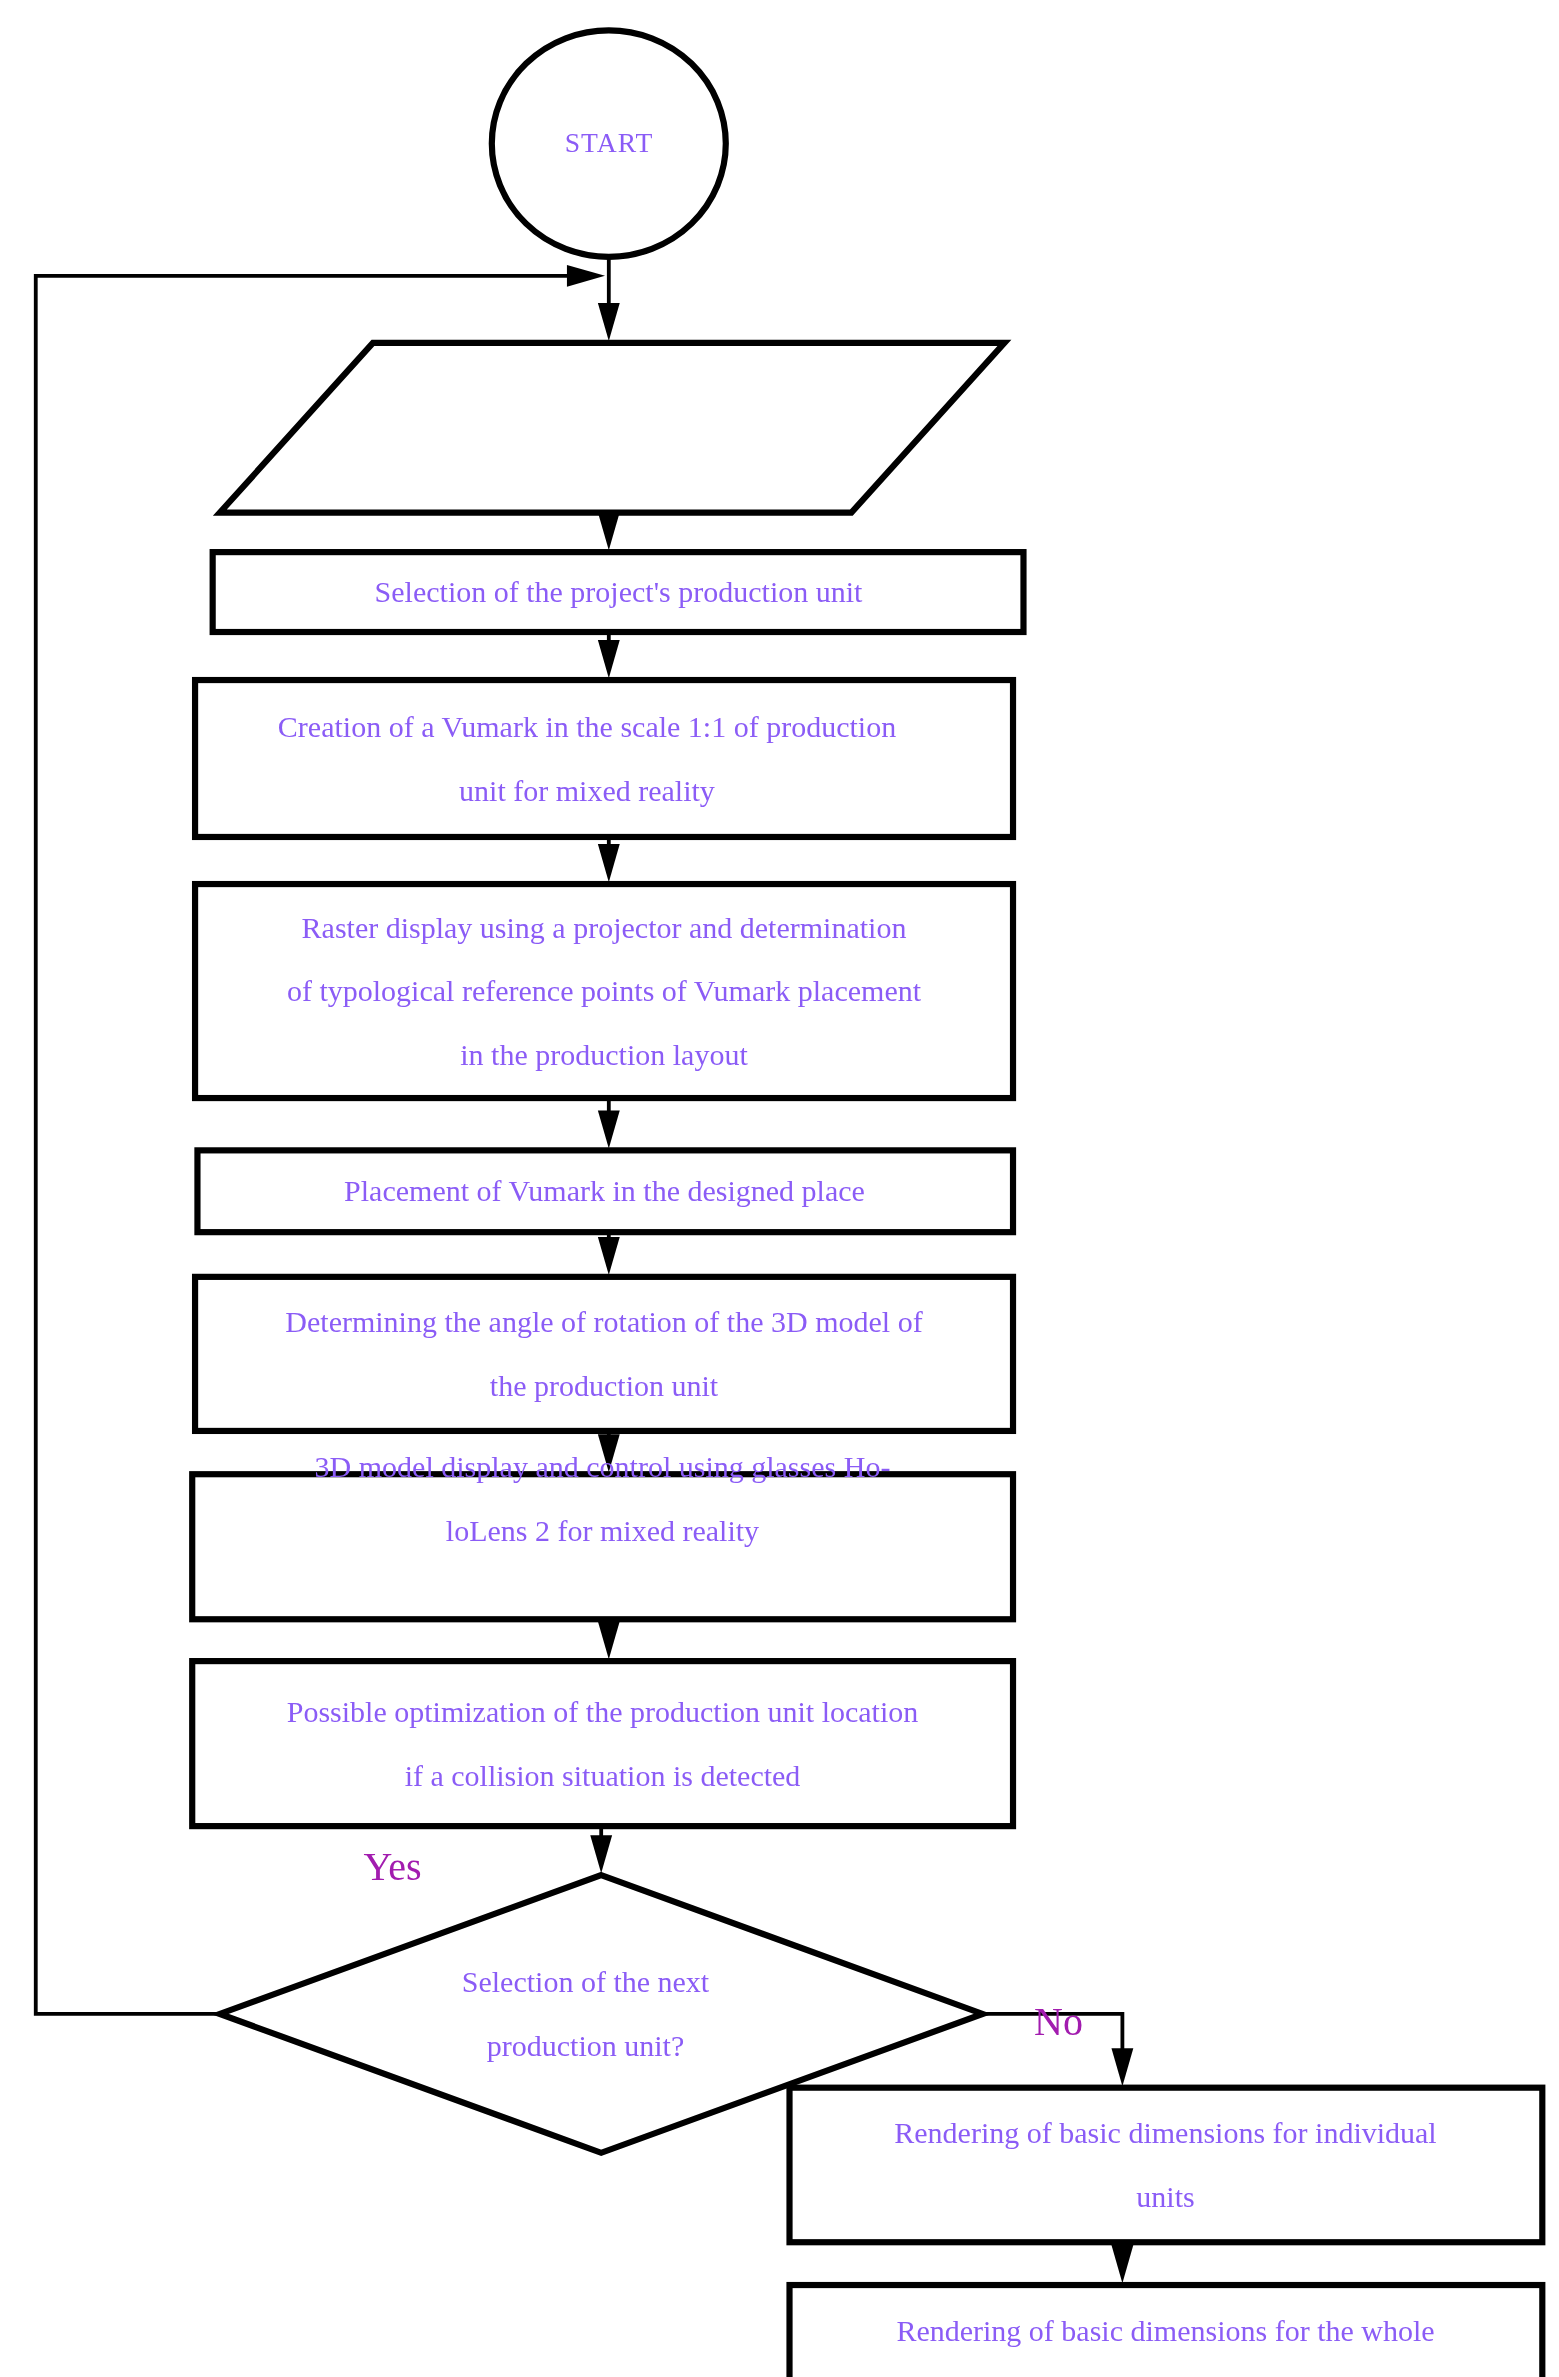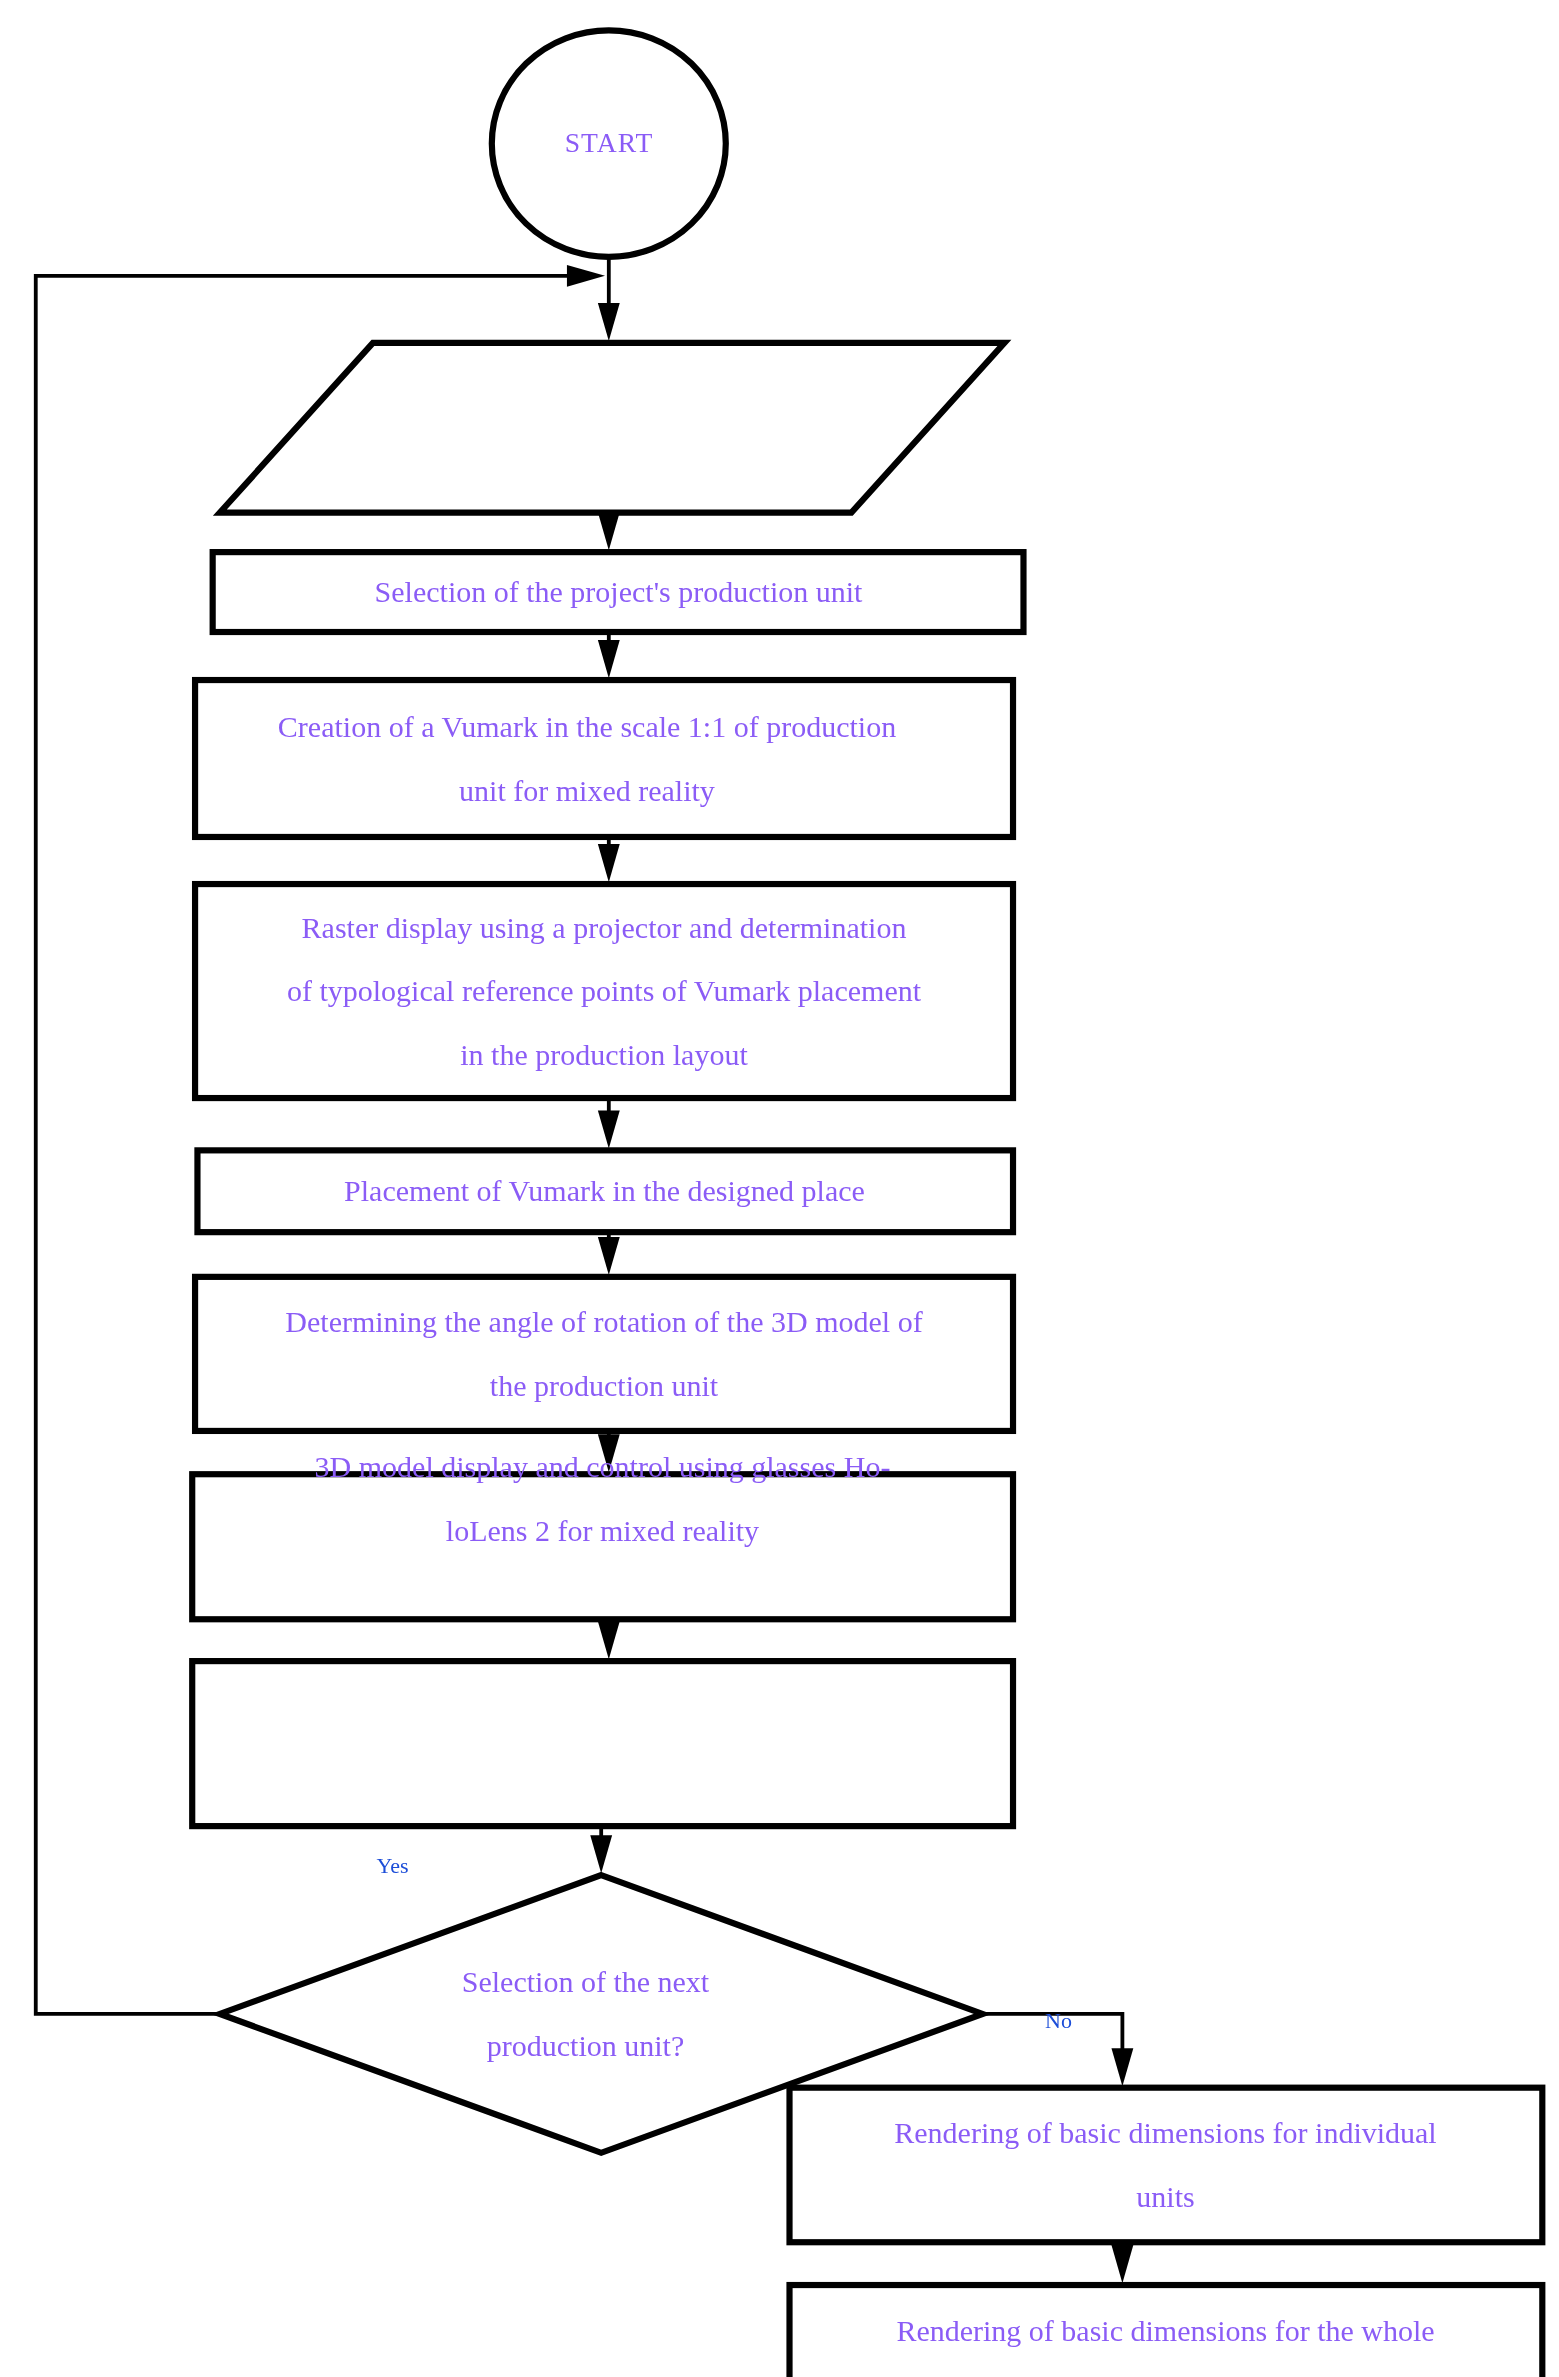--- a/index.html
+++ b/index.html
@@ -35,22 +35,22 @@
   }
   .terminator-label {
     font-size: 27.6px;
     letter-spacing: 1px;
   }
   .branch-label {
     position: absolute;
     display: flex;
     align-items: center;
     justify-content: center;
-    font-size: 22px;
-    color: #1d4ed8;
+    font-size: 40px;
+    color: #a21caf;
   }
   .shape {
     fill: #ffffff;
     stroke: #000000;
     stroke-width: 13;
   }
   .wire {
     fill: none;
     stroke: #000000;
     stroke-width: 8;
@@ -146,20 +146,22 @@
   <div class="node-label" style="left:195px; top:884px; width:818px; height:214px;">Raster display using a projector and determination
 of typological reference points of Vumark placement
 in the production layout</div>
 
   <div class="node-label" style="left:195px; top:1277px; width:818px; height:154px;">Determining the angle of rotation of the 3D model of
 the production unit</div>
 
   <div class="node-label" style="left:192px; top:1426px; width:821px; height:145px;">3D model display and control using glasses Ho-
 loLens 2 for mixed reality</div>
 
+  <div class="node-label" style="left:192px; top:1661px; width:821px; height:165px;">Possible optimization of the production unit location
+if a collision situation is detected</div>
 
   <div class="node-label" style="left:300px; top:1902px; width:571px; height:223px;">Selection of the next
 production unit?</div>
 
   <div class="node-label" style="left:789px; top:2087px; width:753px; height:155px;">Rendering of basic dimensions for individual
 units</div>
 
   <div class="node-label" style="left:789px; top:2285px; width:753px; height:155px;">Rendering of basic dimensions for the whole
 variant</div>
 

